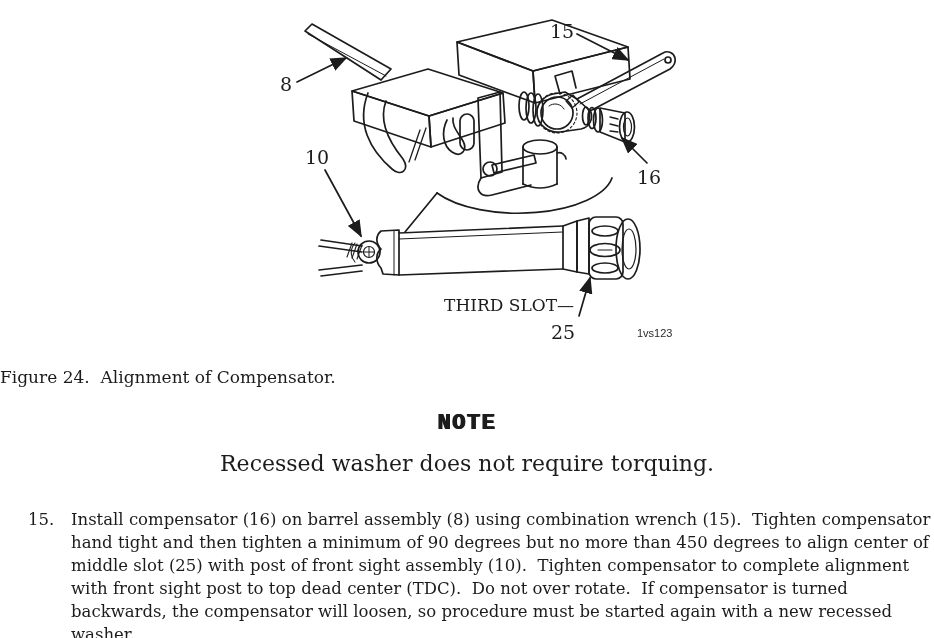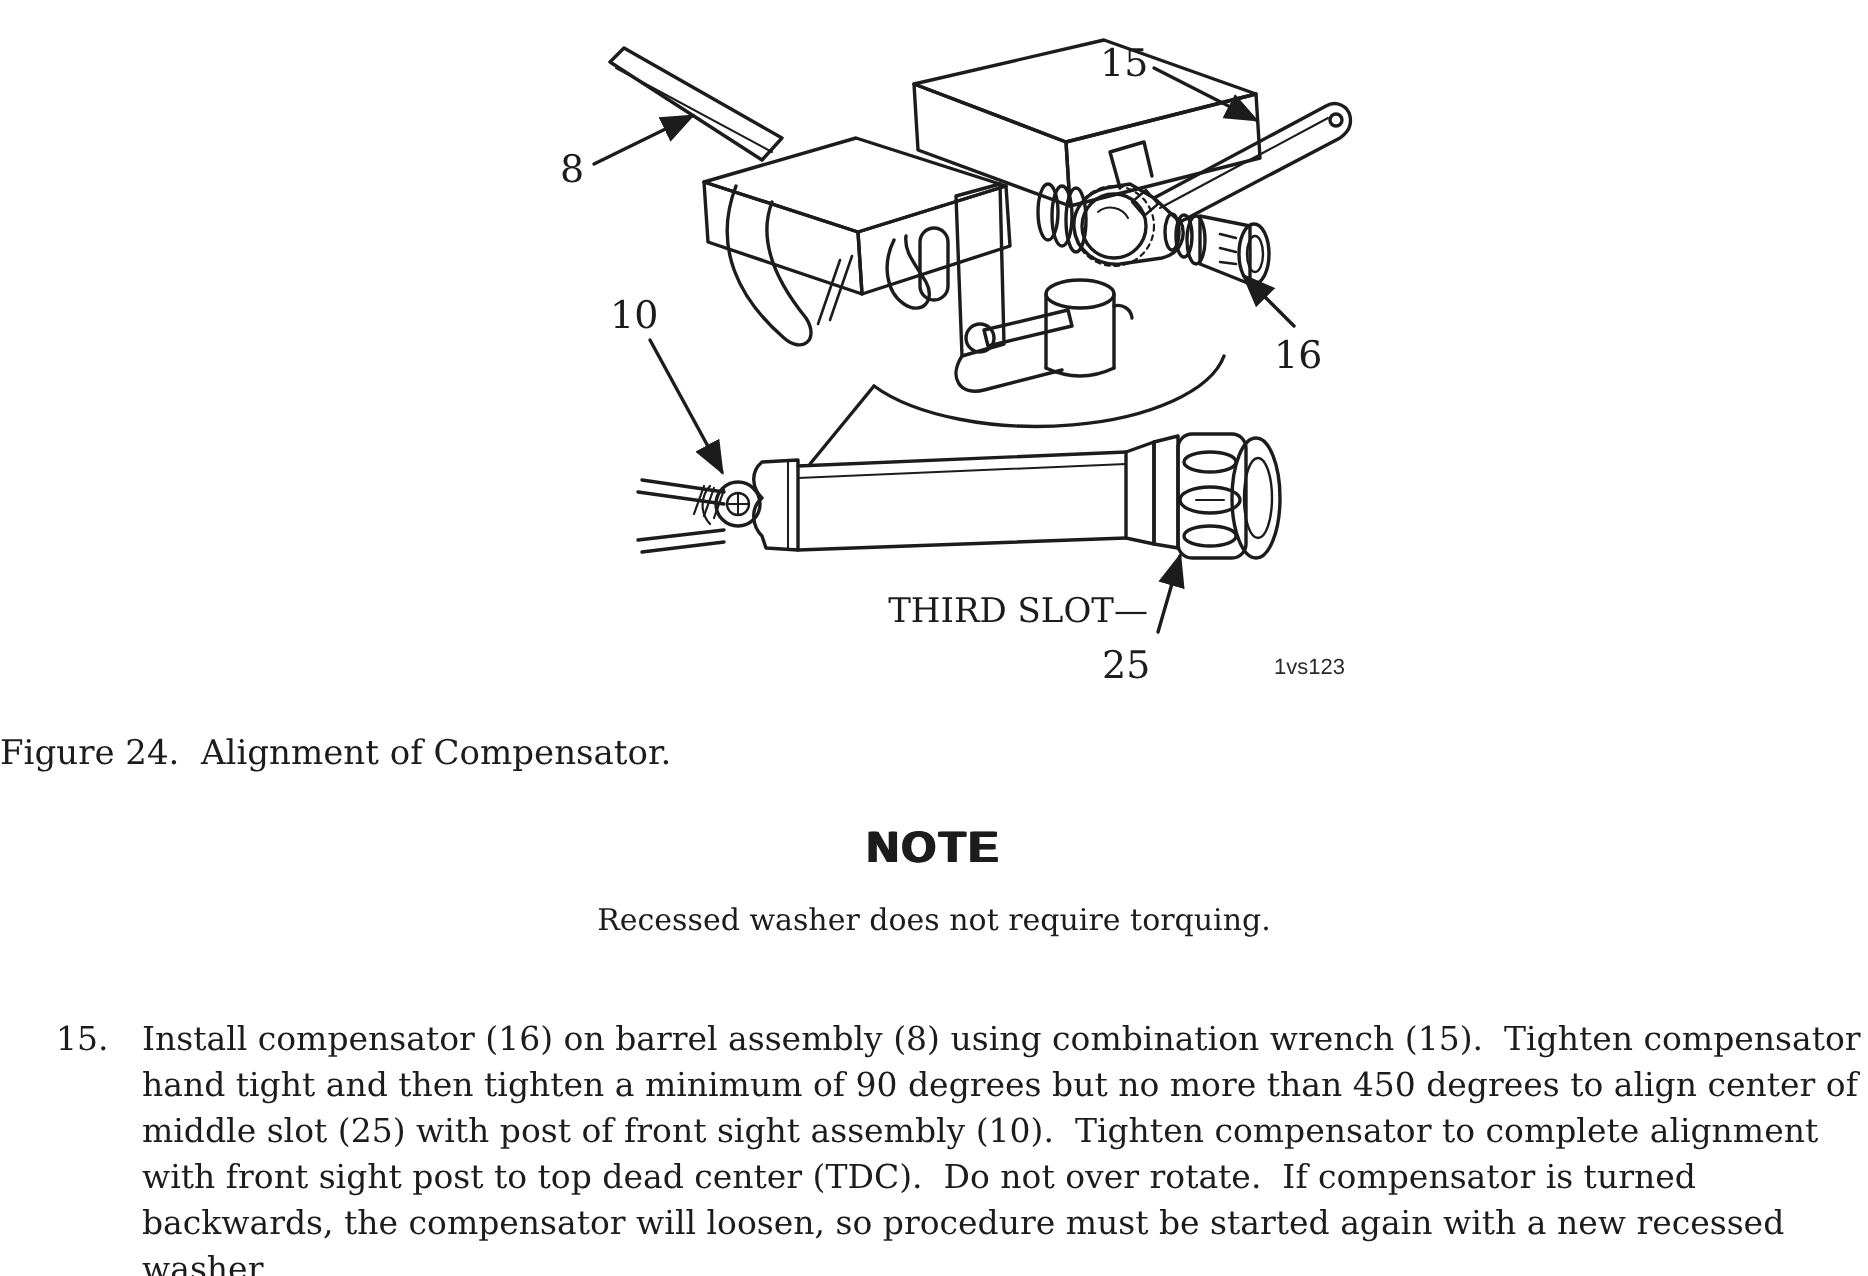--- a/index.html
+++ b/index.html
@@ -8,25 +8,25 @@
   .page { position:relative; width:934px; height:638px; background:#fff; }
 
   svg.figure { position:absolute; top:0; left:0; display:block; }
   svg.figure .callout-text { font-family:"DejaVu Serif", serif; font-size:19px; fill:#1c1c1c; }
   svg.figure .slot-text { font-family:"DejaVu Serif", serif; font-size:17px; fill:#1c1c1c; }
   svg.figure .code-text { font-family:"Liberation Sans", sans-serif; font-size:11px; fill:#2a2a2a; }
 
   .caption { position:absolute; top:367px; left:0; width:100%; 
              font-size:17px; white-space:pre; }
   .note-heading { position:absolute; top:411px; left:0; width:100%; text-align:center;
-             font-family:Liberation Sans, sans-serif; font-weight:900; font-size:22px;
+             font-family:Liberation Mono, monospace; font-weight:900; font-size:22px;
              letter-spacing:1.5px;
              text-shadow:0.7px 0 0 currentColor, -0.7px 0 0 currentColor; }
   .note-body { position:absolute; top:451px; left:0; width:100%; text-align:center;
-             font-size:15px; white-space:pre; }
+             font-size:22px; white-space:pre; }
 
   .step { position:absolute; top:492px; left:28px; width:912px;
           font-size:16.5px; line-height:23px;margin-top:16px; }
   .step-number { position:absolute; left:0; top:0; }
   .step-text { margin-left:43px; white-space:pre-wrap; }
 </style>
 </head>
 <body>
 
 <div class="page">

